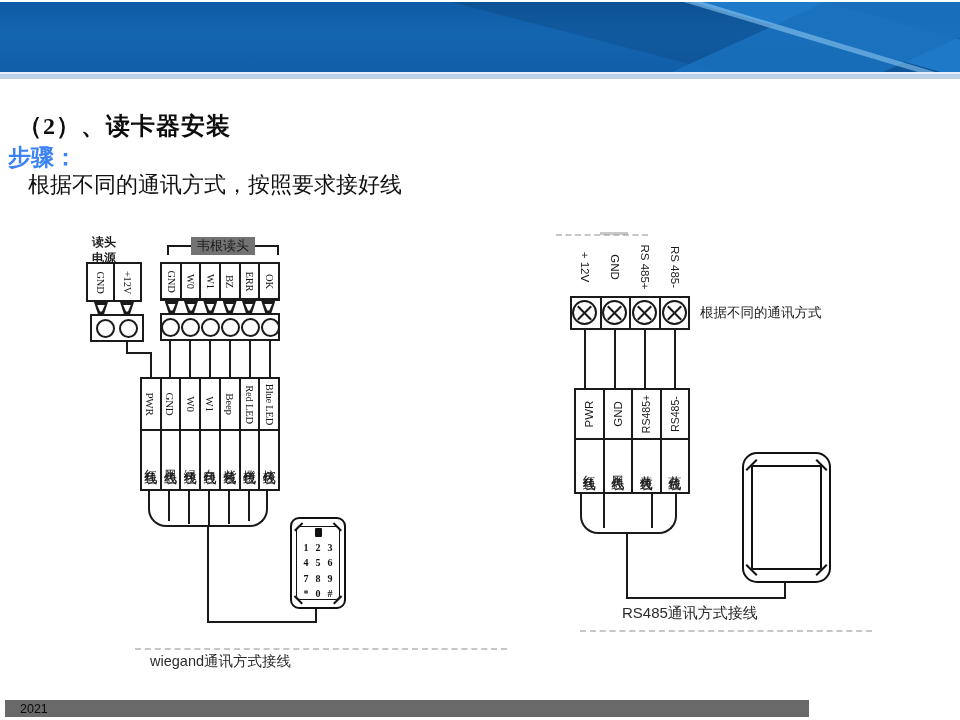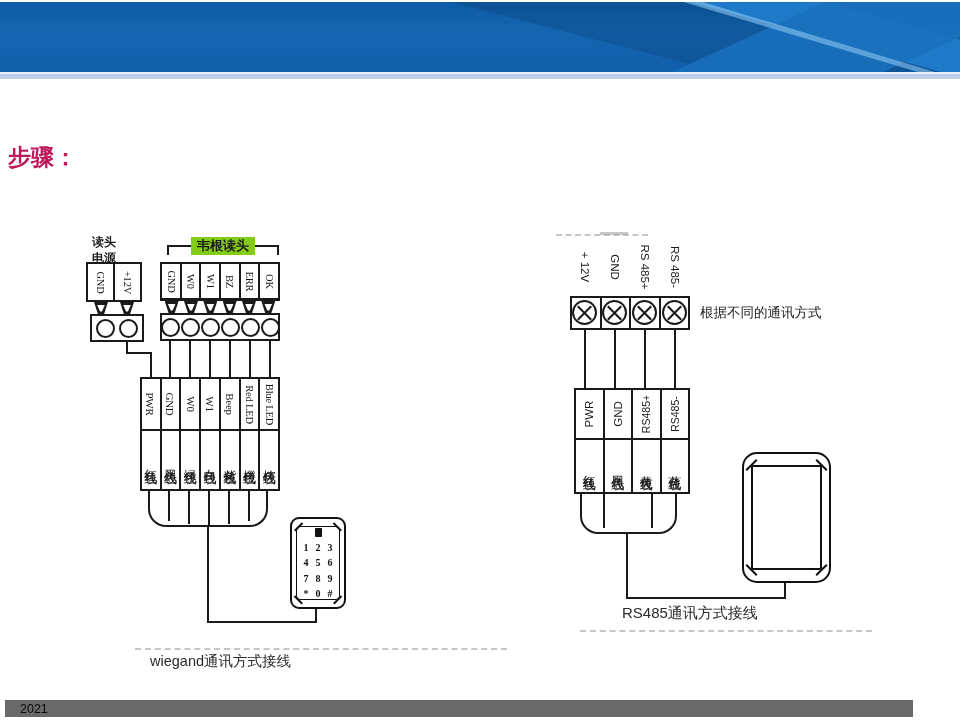--- a/index.html
+++ b/index.html
@@ -14,21 +14,21 @@
   .band-light{clip-path:polygon(72% 0,86% 0,112% 100%,98% 100%);background:#1e7ac8;}
   .band-mid{clip-path:polygon(86% 0,108% 0,92% 100%,70% 100%);background:#1a70bd;opacity:.9;}
   .band-sliver{clip-path:polygon(71.2% 0,73.2% 0,97.4% 100%,95.6% 100%);background:rgba(150,205,245,.55);}
   .banner-strip1{position:absolute;left:0;top:72px;width:960px;height:2px;background:#e7eefa;}
   .banner-strip2{position:absolute;left:0;top:74px;width:960px;height:5px;background:#bcd0ea;}
 
   
   .h-title{position:absolute;left:18px;top:110px;font-family:"Liberation Serif","DejaVu Serif",serif;
            font-size:24px;font-weight:bold;color:#0d0d0d;letter-spacing:1px;}
   .h-step{position:absolute;left:8px;top:142px;font-family:"Liberation Serif","DejaVu Serif",serif;
-          font-size:23px;font-weight:bold;color:#be185d;}
+          font-size:23px;font-weight:bold;color:#3b82f6;}
   .h-body{position:absolute;left:28px;top:170px;font-family:"Liberation Serif","DejaVu Serif",serif;
           font-size:22px;color:#111;}
 
   
   .wire{position:absolute;background:#1a1a1a;}
   .box{position:absolute;border:2px solid #1a1a1a;box-sizing:border-box;background:#fff;}
   .cells{display:flex;width:100%;height:100%;}
   .cells>div{flex:1;border-right:2px solid #1a1a1a;display:flex;align-items:center;justify-content:center;overflow:hidden;}
   .cells>div:last-child{border-right:none;}
   .rot-cw{transform:rotate(90deg);white-space:nowrap;}
@@ -42,60 +42,62 @@
   .tooth::after{content:"";position:absolute;left:3px;right:3px;top:2.5px;bottom:2.5px;
                 clip-path:polygon(0 0,100% 0,62% 100%,38% 100%);background:#fff;}
   .screw{position:absolute;width:15px;height:15px;border:2px solid #1a1a1a;border-radius:50%;background:#fff;box-sizing:content-box;}
   .screwx{position:absolute;width:25px;height:25px;border:2px solid #1a1a1a;border-radius:50%;box-sizing:border-box;}
   .screwx::before,.screwx::after{content:"";position:absolute;left:50%;top:50%;width:19px;height:2px;
                 margin-left:-9.5px;margin-top:-1px;background:#1a1a1a;}
   .screwx::before{transform:rotate(45deg);}
   .screwx::after{transform:rotate(-45deg);}
   .bundle{position:absolute;border:2px solid #1a1a1a;border-top:none;border-radius:0 0 18px 18px;box-sizing:border-box;}
   .bracket{position:absolute;border-top:2px solid #1a1a1a;border-left:2px solid #1a1a1a;border-right:2px solid #1a1a1a;height:8px;}
-  .bracket .btxt{position:absolute;left:50%;top:-10px;transform:translateX(-50%);background:#84cc16;
-                 padding:0 6px;font-size:13px;font-weight:700;white-space:nowrap;}
+  .bracket .btxt{position:absolute;left:50%;top:-10px;transform:translateX(-50%);background:#737373;
+                 padding:0 6px;font-size:13px;font-weight:400;white-space:nowrap;}
   .smalllabel{position:absolute;font-size:12px;font-weight:600;line-height:16px;}
   .caption{position:absolute;font-size:14.5px;color:#2b2b2b;}
   .ghost{position:absolute;border-top:2px dashed #c6c6c6;}
   .ghost2{position:absolute;background:#9a9a9a;opacity:.55;}
 
   
   .keypad{position:absolute;border:2px solid #111;border-radius:9px;background:#fff;box-sizing:border-box;}
   .keypad-inner{position:absolute;left:4px;right:4px;top:7px;bottom:7px;border:1.5px solid #111;border-radius:4px;}
   .bevel{position:absolute;width:11px;height:1.5px;background:#111;}
   .kp-led{position:absolute;left:50%;top:9px;width:7px;height:9px;margin-left:-3.5px;background:#111;border-radius:1px;}
   .kp-grid{position:absolute;left:8px;right:8px;top:21px;bottom:6px;display:grid;
            grid-template-columns:repeat(3,1fr);align-items:center;justify-items:center;
            font-family:"Liberation Serif","DejaVu Serif",serif;font-weight:bold;font-size:10px;color:#111;}
   
   .shell{position:absolute;border:2.5px solid #111;border-radius:15px;background:#fff;box-sizing:border-box;}
   .shell-inner{position:absolute;left:7px;right:7px;top:11px;bottom:11px;border:2px solid #111;border-radius:2px;}
   .bevel2{position:absolute;width:15px;height:2px;background:#111;}
 
   
-  .footer-bar{position:absolute;left:5px;top:700px;width:908px;height:17px;background:#696969;
+  .footer-bar{position:absolute;left:5px;top:700px;width:804px;height:17px;background:#696969;
               display:flex;align-items:center;}
   .footer-year{font-size:12.5px;color:#0a0a0a;padding-left:15px;}
 </style>
 </head>
 <body>
 
 <div class="stage">
 
   <div class="banner">
     <div class="band band-shade"></div>
     <div class="band band-light"></div>
     <div class="band band-mid"></div>
     <div class="band band-sliver"></div>
   </div>
   <div class="banner-strip1"></div>
   <div class="banner-strip2"></div>
 
+  <div class="h-title">（2）、读卡器安装</div>
   <div class="h-step">步骤：</div>
+  <div class="h-body">根据不同的通讯方式，按照要求接好线</div>
 
   <div class="smalllabel" style="left:92px;top:234px;">
     <div>读头</div>
     <div>电源</div>
   </div>
 
   <div class="box" style="left:86px;top:262px;width:56px;height:40px;">
     <div class="cells">
       <div>
           <span class="rot-cw serif10">GND</span>

